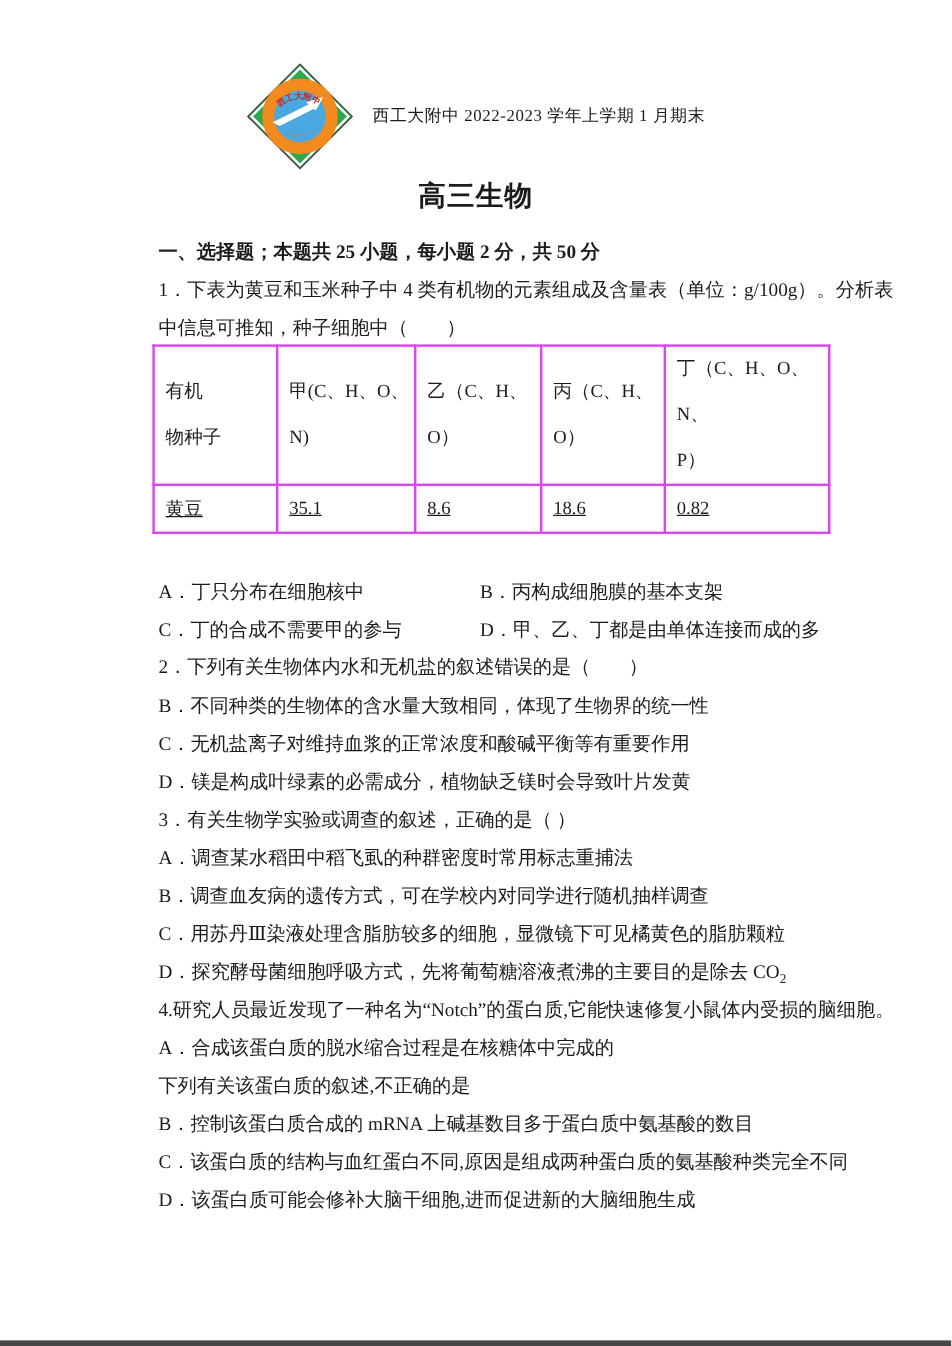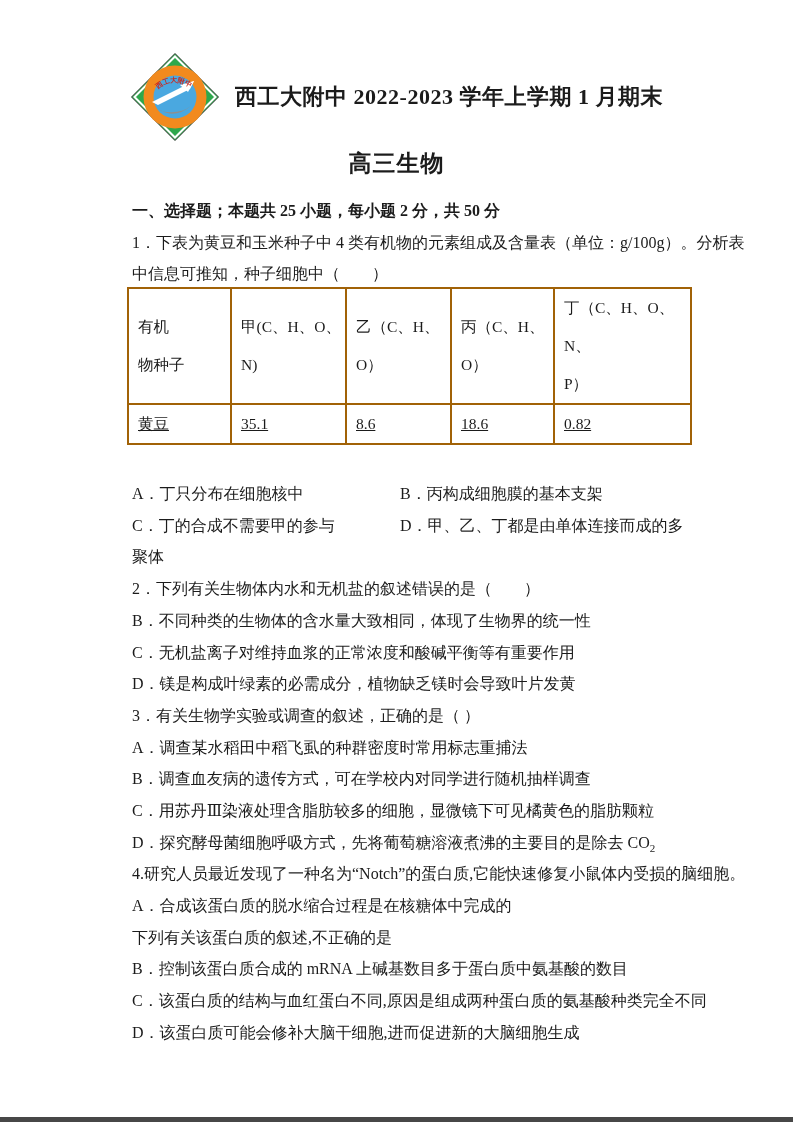--- a/index.html
+++ b/index.html
@@ -10,40 +10,40 @@
     overflow:hidden;
     font-family:"Liberation Serif","DejaVu Serif",serif;
     color:#1b1b1b;
     margin:0 auto;
   }
   .header-row{
     position:absolute;top:52px;left:0;right:0;
     display:flex;justify-content:center;align-items:center;gap:15px;
   }
   .doc-title{
-    font-size:22px;font-weight:bold;letter-spacing:0.5px;white-space:nowrap;
+    font-size:14px;font-weight:normal;letter-spacing:0.5px;white-space:nowrap;
   }
   .doc-subtitle{
     position:absolute;top:148px;left:0;right:0;
     text-align:center;font-size:23px;font-weight:bold;letter-spacing:1px;
   }
   .content{
     position:absolute;left:132px;top:195px;width:562px;
     font-size:16px;
   }
   .ln{height:31.7px;line-height:31.7px;white-space:nowrap;}
   .ln.bold{font-weight:bold;}
   .two-col{position:relative;}
   .col-b{position:absolute;left:268px;top:0;}
   table.data{
     border-collapse:collapse;table-layout:fixed;
     width:563px;margin:-3px 0 33px -5px;
   }
   table.data th, table.data td{
-    border:2px solid #a16207;
+    border:2px solid #d946ef;
     font-weight:normal;text-align:left;
     padding:0 2px 0 9px;font-size:15.5px;
   }
   table.data th{
     height:76px;line-height:38px;vertical-align:middle;white-space:pre-line;
   }
   table.data td{height:38px;vertical-align:middle;text-decoration:underline;}
   sub{font-size:11px;line-height:0;}
   .bottom-bar{
     position:absolute;left:0;right:0;bottom:0;height:5px;background:#474747;
@@ -111,21 +111,20 @@
     </table>
 
     <div class="ln two-col">
       <span>A．丁只分布在细胞核中</span>
       <span class="col-b">B．丙构成细胞膜的基本支架</span>
     </div>
     <div class="ln two-col">
       <span>C．丁的合成不需要甲的参与</span>
       <span class="col-b">D．甲、乙、丁都是由单体连接而成的多</span>
     </div>
-    <div class="ln">聚体</div>
 
     <div class="ln">2．下列有关生物体内水和无机盐的叙述错误的是（　　）</div>
     <div class="ln">B．不同种类的生物体的含水量大致相同，体现了生物界的统一性</div>
     <div class="ln">C．无机盐离子对维持血浆的正常浓度和酸碱平衡等有重要作用</div>
     <div class="ln">D．镁是构成叶绿素的必需成分，植物缺乏镁时会导致叶片发黄</div>
 
     <div class="ln">3．有关生物学实验或调查的叙述，正确的是（ ）</div>
     <div class="ln">A．调查某水稻田中稻飞虱的种群密度时常用标志重捕法</div>
     <div class="ln">B．调查血友病的遗传方式，可在学校内对同学进行随机抽样调查</div>
     <div class="ln">C．用苏丹Ⅲ染液处理含脂肪较多的细胞，显微镜下可见橘黄色的脂肪颗粒</div>

